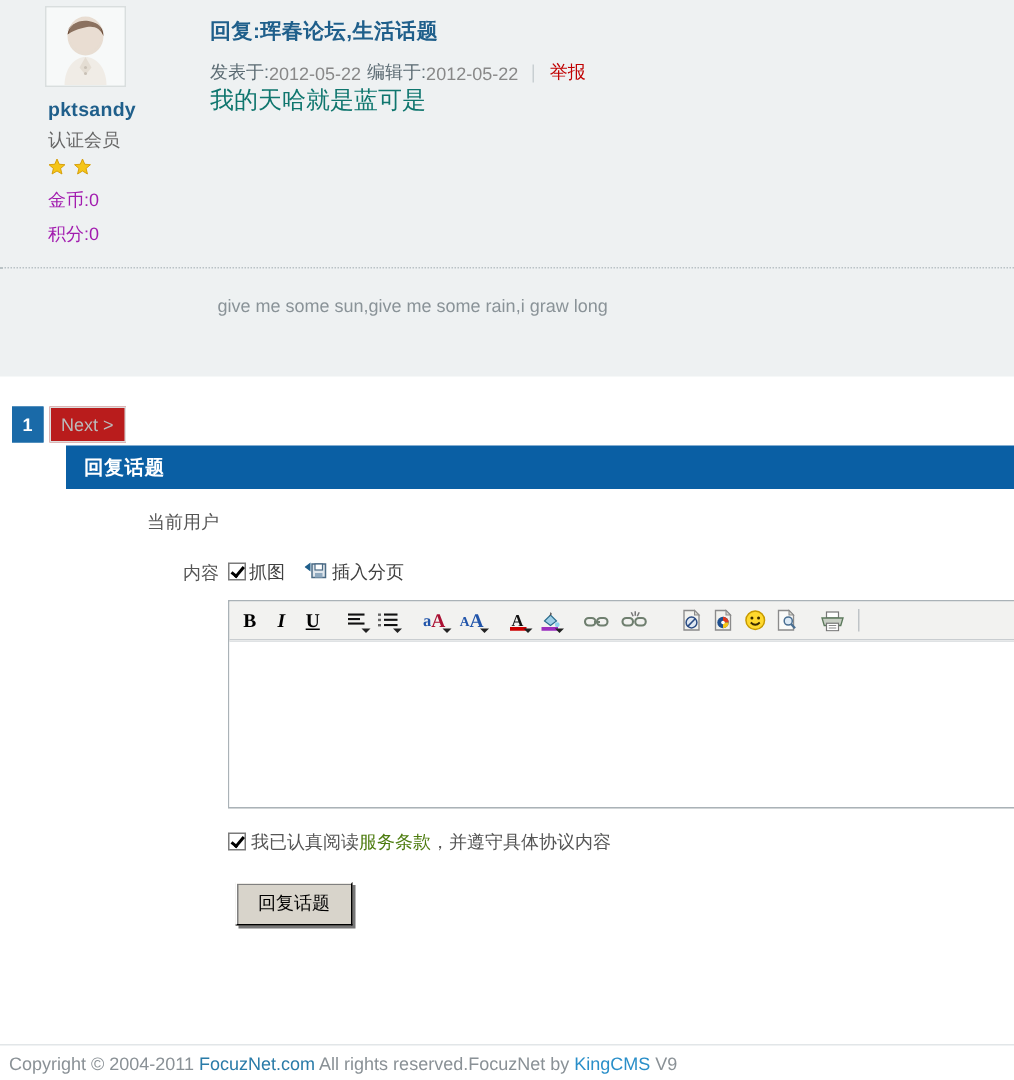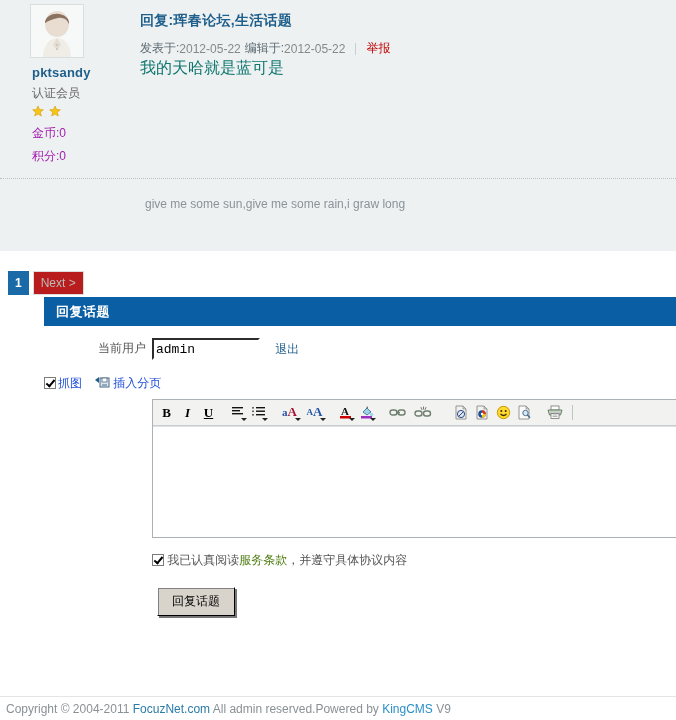--- a/index.html
+++ b/index.html
@@ -238,21 +238,21 @@
     content: "";
     position: absolute;
     left: 3px;
     top: 0px;
     width: 3px;
     height: 7px;
     border: solid #000;
     border-width: 0 2px 2px 0;
     transform: rotate(40deg);
   }
-  .opt-text { margin-left: 2px; color:#1d4ed8; }
+  .opt-text { margin-left: 2px; color:#404040; }
 
   
   .editor {
     width: 547px;
     border: 1px solid #aab2b7;
     box-sizing: border-box;
     background: #f2f2f0;
   }
   .toolbar {
     height: 26px;
@@ -448,27 +448,24 @@
 
 <div class="pager">
   <span class="pg pg-current">1</span><span class="pg pg-next">Next &gt;</span>
 </div>
 
 <div class="reply-wrap">
   <div class="reply-head">回复话题</div>
 
   <div class="form-row">
     <div class="form-label">当前用户</div>
-    <div class="form-field">
-      <input class="text-input" type="text" value="admin" style="">
-      <a class="logout-link" href="#">退出</a>
-    </div>
   </div>
 
   <div class="form-row" style="padding-top:14px">
+    <div class="form-label">内容</div>
     <div class="form-field opts-row">
       <span class="opt-item">
         <span class="cb checked"></span><span class="opt-text">抓图</span>
       </span>
       <span class="opt-item">
         <svg width="16" height="14" viewBox="0 0 16 14" style="vertical-align:-3px">
           <polygon points="0,4 4,1 4,7" fill="#1f5f8b"></polygon>
           <rect x="5" y="2" width="9" height="9" fill="#dfe6ec" stroke="#4b6b85" stroke-width="1"></rect>
           <rect x="7" y="2" width="5" height="4" fill="#ffffff" stroke="#4b6b85" stroke-width="0.8"></rect>
           <rect x="7" y="8" width="5" height="3" fill="#8fa9bf"></rect>
@@ -631,14 +628,14 @@
     <span class="cb checked"></span>
     <span>我已认真阅读</span><a class="terms-link" href="#">服务条款</a><span>，并遵守具体协议内容</span>
   </div>
 
   <div class="submit-row">
     <button class="submit-btn">回复话题</button>
   </div>
 </div>
 
 <div class="footer">
-  <span>Copyright © 2004-2011 </span><a href="#">FocuzNet.com</a><span> All admin reserved.Powered by </span><a href="#" class="kingcms">KingCMS</a><span> V9</span>
+  <span>Copyright © 2004-2011 </span><a href="#">FocuzNet.com</a><span> All rights reserved.FocuzNet by </span><a href="#" class="kingcms">KingCMS</a><span> V9</span>
 </div>
 
 </body></html>

